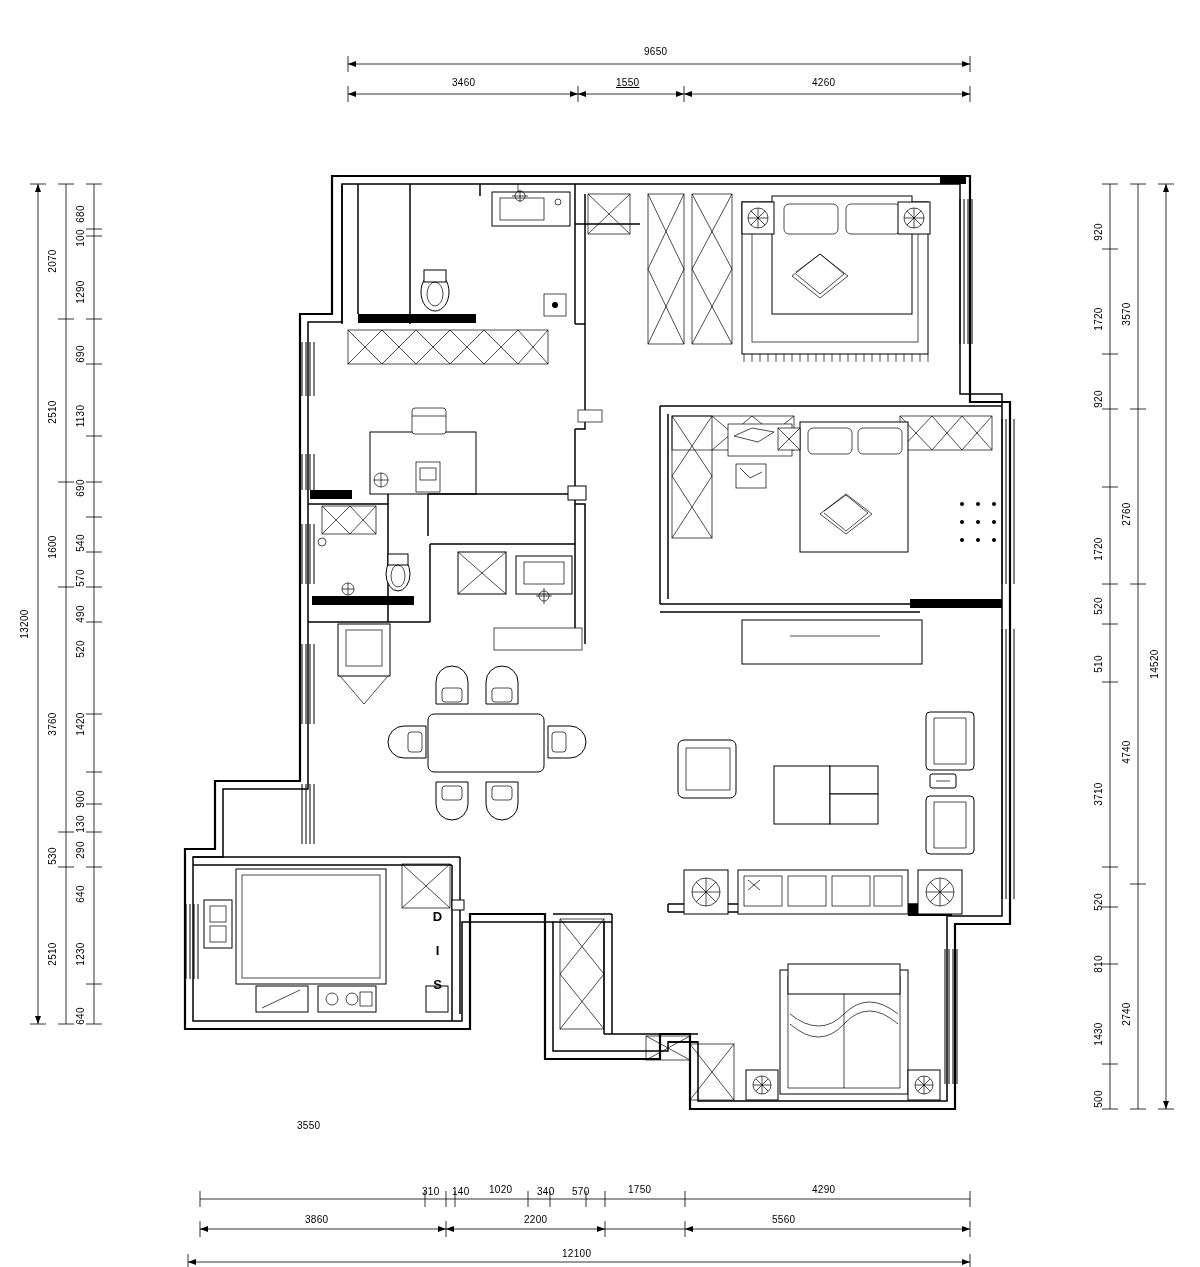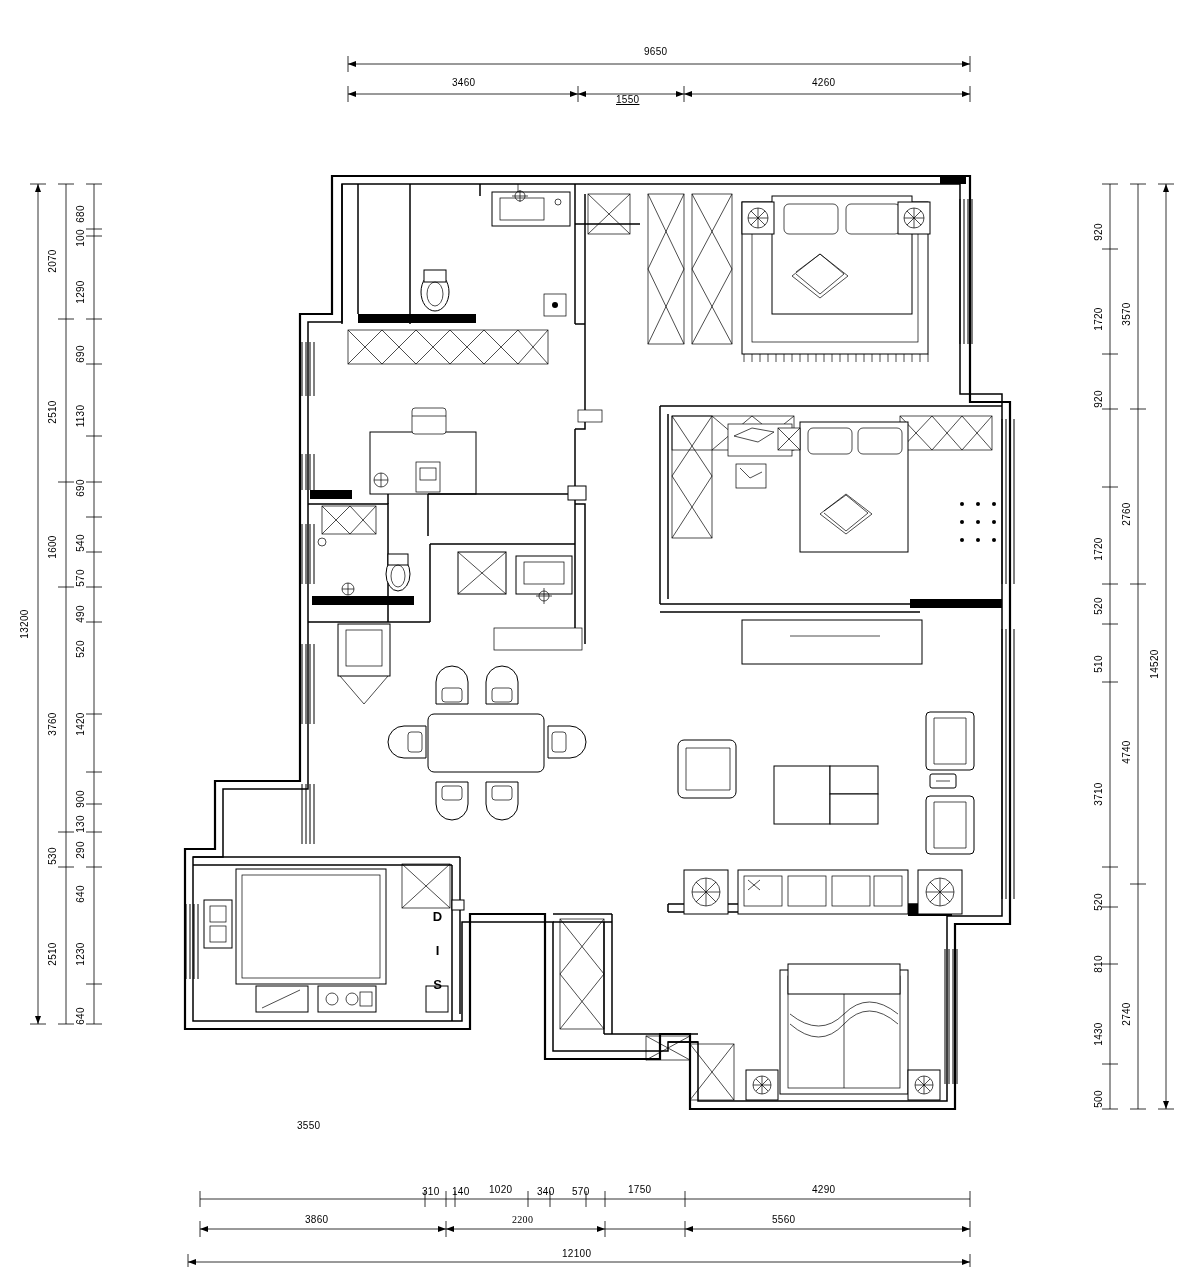--- a/index.html
+++ b/index.html
@@ -574,21 +574,21 @@
   <g>
     <rect class="ln w05 fillwhite" x="544" y="270" width="22" height="22"></rect>
     <circle class="fillblack" cx="555" cy="281" r="3"></circle>
     <rect class="ln w05 fillwhite" x="578" y="386" width="24" height="12"></rect>
   </g>
 
 </svg>
 
 <div class="dim" style="left:644px;top:22px;">9650</div>
 <div class="dim" style="left:452px;top:53px;">3460</div>
-<div class="dim" style="left:616px;top:70px;text-decoration:underline;">1550</div>
+<div class="dim" style="left:616px;top:53px;text-decoration:underline;">1550</div>
 <div class="dim" style="left:812px;top:53px;text-align:center;">4260</div>
 
 <div class="dim v" style="left:30px;top:600px;transform:rotate(-90deg) translate(-50%,-100%);">13200</div>
 
 <div class="dim v" style="left:58px;top:237px;transform:rotate(-90deg) translate(-50%,-100%);">2070</div>
 <div class="dim v" style="left:58px;top:388px;transform:rotate(-90deg) translate(-50%,-100%);">2510</div>
 <div class="dim v" style="left:58px;top:523px;transform:rotate(-90deg) translate(-50%,-100%);">1600</div>
 <div class="dim v" style="left:58px;top:700px;transform:rotate(-90deg) translate(-50%,-100%);">3760</div>
 <div class="dim v" style="left:58px;top:832px;transform:rotate(-90deg) translate(-50%,-100%);">530</div>
 <div class="dim v" style="left:58px;top:930px;transform:rotate(-90deg) translate(-50%,-100%);">2510</div>
@@ -632,19 +632,19 @@
 <div class="dim" style="left:297px;top:1096px;">3550</div>
 <div class="dim" style="left:422px;top:1162px;">310</div>
 <div class="dim" style="left:452px;top:1162px;">140</div>
 <div class="dim" style="left:489px;top:1160px;">1020</div>
 <div class="dim" style="left:537px;top:1162px;">340</div>
 <div class="dim" style="left:572px;top:1162px;">570</div>
 <div class="dim" style="left:628px;top:1160px;">1750</div>
 <div class="dim" style="left:812px;top:1160px;">4290</div>
 
 <div class="dim" style="left:305px;top:1190px;">3860</div>
-<div class="dim" style="left:512px;top:1190px;font-family:Liberation Serif, serif;">2200</div>
+<div class="dim" style="left:524px;top:1190px;">2200</div>
 <div class="dim" style="left:772px;top:1190px;">5560</div>
 <div class="dim" style="left:562px;top:1224px;">12100</div>
 
 <div class="dim" style="left:430px;top:885px;font-size:13px;font-weight:bold;writing-mode:vertical-rl;text-orientation:upright;letter-spacing:2px;">D I S</div>
 
 </div>
 
 </body></html>

